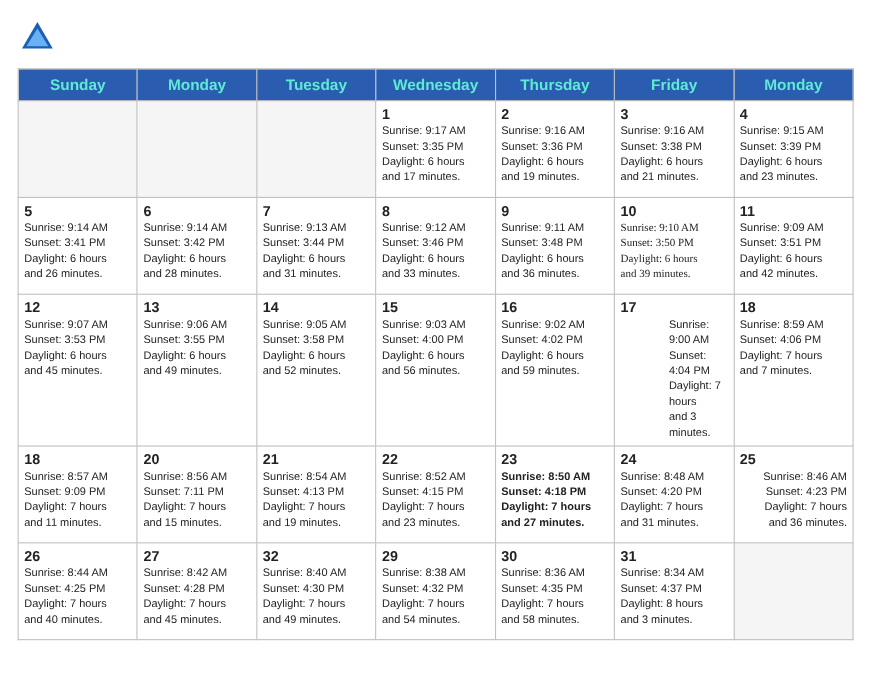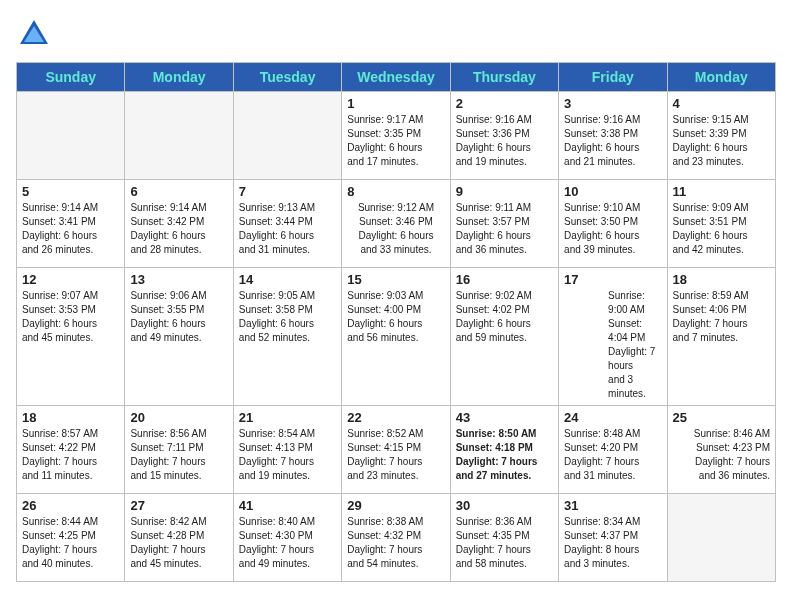--- a/index.html
+++ b/index.html
@@ -173,35 +173,35 @@
         </td>
         <td>
           <div class="day-num">7</div>
           <div class="day-info" style="white-space: pre-line;">Sunrise: 9:13 AM
 Sunset: 3:44 PM
 Daylight: 6 hours
 and 31 minutes.</div>
         </td>
         <td>
           <div class="day-num">8</div>
-          <div class="day-info" style="white-space: pre-line; text-align: center;">Sunrise: 9:12 AM
+          <div class="day-info" style="white-space: pre-line;">Sunrise: 9:12 AM
 Sunset: 3:46 PM
 Daylight: 6 hours
 and 33 minutes.</div>
         </td>
         <td>
           <div class="day-num">9</div>
           <div class="day-info" style="white-space: pre-line;">Sunrise: 9:11 AM
-Sunset: 3:57 PM
+Sunset: 3:48 PM
 Daylight: 6 hours
 and 36 minutes.</div>
         </td>
         <td>
           <div class="day-num">10</div>
-          <div class="day-info" style="white-space: pre-line;">Sunrise: 9:10 AM
+          <div class="day-info" style="white-space: pre-line; font-family: Liberation Serif, serif;">Sunrise: 9:10 AM
 Sunset: 3:50 PM
 Daylight: 6 hours
 and 39 minutes.</div>
         </td>
         <td>
           <div class="day-num">11</div>
           <div class="day-info" style="white-space: pre-line;">Sunrise: 9:09 AM
 Sunset: 3:51 PM
 Daylight: 6 hours
 and 42 minutes.</div>
@@ -255,21 +255,21 @@
           <div class="day-info" style="white-space: pre-line;">Sunrise: 8:59 AM
 Sunset: 4:06 PM
 Daylight: 7 hours
 and 7 minutes.</div>
         </td>
       </tr>
       <tr>
         <td>
           <div class="day-num">18</div>
           <div class="day-info" style="white-space: pre-line;">Sunrise: 8:57 AM
-Sunset: 4:22 PM
+Sunset: 9:09 PM
 Daylight: 7 hours
 and 11 minutes.</div>
         </td>
         <td>
           <div class="day-num">20</div>
           <div class="day-info" style="white-space: pre-line;">Sunrise: 8:56 AM
 Sunset: 7:11 PM
 Daylight: 7 hours
 and 15 minutes.</div>
         </td>
@@ -281,21 +281,21 @@
 and 19 minutes.</div>
         </td>
         <td>
           <div class="day-num">22</div>
           <div class="day-info" style="white-space: pre-line;">Sunrise: 8:52 AM
 Sunset: 4:15 PM
 Daylight: 7 hours
 and 23 minutes.</div>
         </td>
         <td>
-          <div class="day-num">43</div>
+          <div class="day-num">23</div>
           <div class="day-info" style="white-space: pre-line; font-weight: bold;">Sunrise: 8:50 AM
 Sunset: 4:18 PM
 Daylight: 7 hours
 and 27 minutes.</div>
         </td>
         <td>
           <div class="day-num">24</div>
           <div class="day-info" style="white-space: pre-line;">Sunrise: 8:48 AM
 Sunset: 4:20 PM
 Daylight: 7 hours
@@ -318,21 +318,21 @@
 and 40 minutes.</div>
         </td>
         <td>
           <div class="day-num">27</div>
           <div class="day-info" style="white-space: pre-line;">Sunrise: 8:42 AM
 Sunset: 4:28 PM
 Daylight: 7 hours
 and 45 minutes.</div>
         </td>
         <td>
-          <div class="day-num">41</div>
+          <div class="day-num">32</div>
           <div class="day-info" style="white-space: pre-line;">Sunrise: 8:40 AM
 Sunset: 4:30 PM
 Daylight: 7 hours
 and 49 minutes.</div>
         </td>
         <td>
           <div class="day-num">29</div>
           <div class="day-info" style="white-space: pre-line;">Sunrise: 8:38 AM
 Sunset: 4:32 PM
 Daylight: 7 hours

